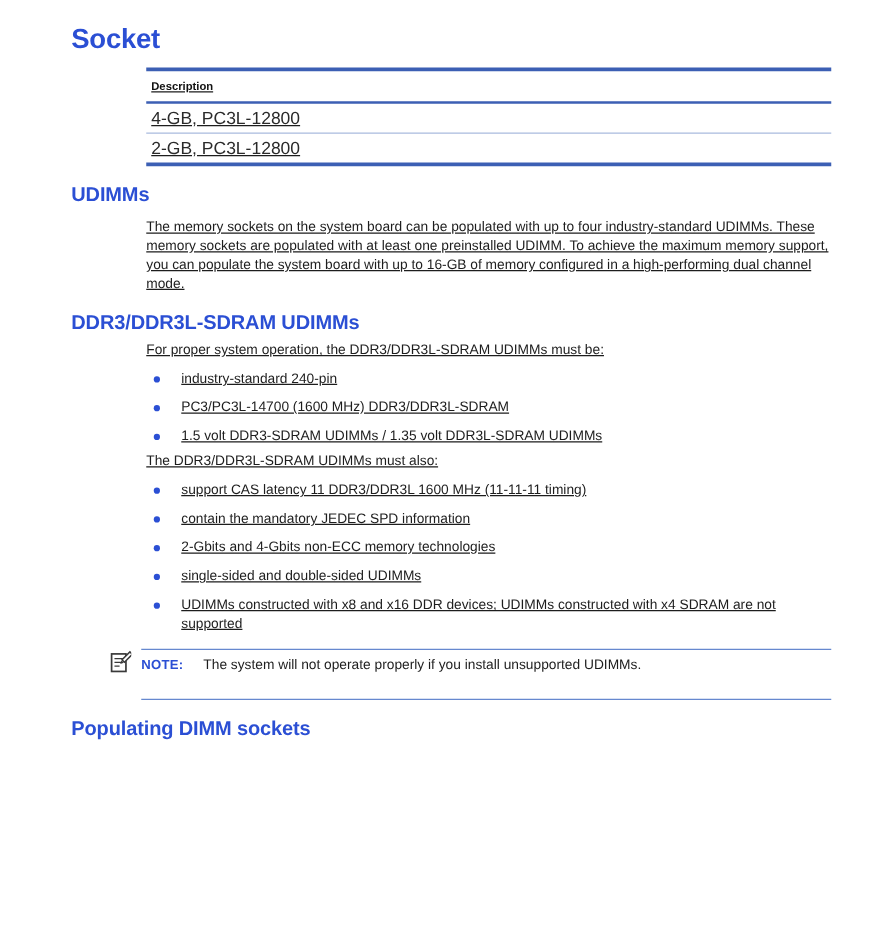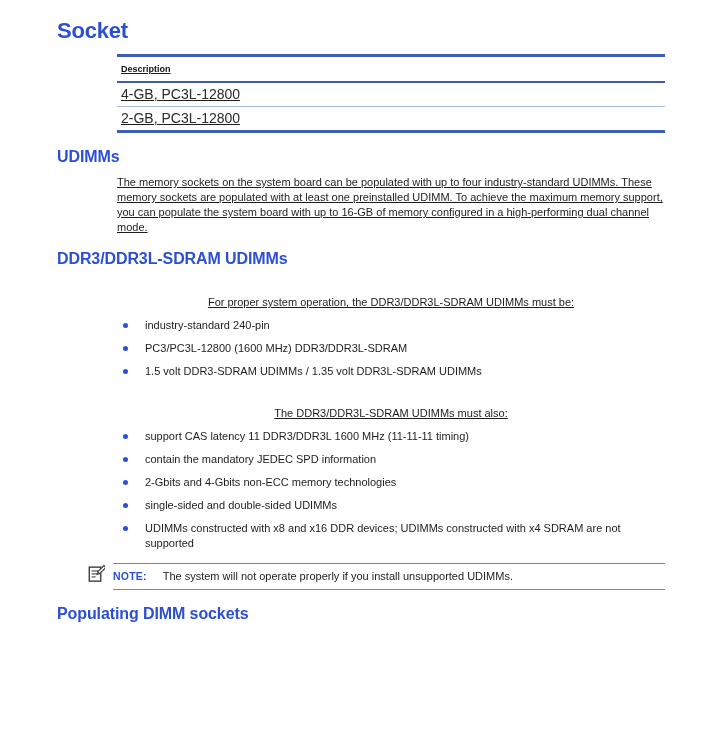--- a/index.html
+++ b/index.html
@@ -60,55 +60,56 @@
     font-size:14px;
     color:#2a2a2a;
     padding:6px 4px;
     line-height:11px;
   }
   tbody tr:first-child td { border-bottom:1px solid var(--row-separator, #a9bbde); }
   ul {
     list-style:none;
     margin:0 38px 0 117px;
     padding:0;
+    text-decoration:underline;
   }
   li {
     position:relative;
     padding-left:28px;
     margin-top:8px;
     font-size:11px;
     line-height:15px;
   }
   li::before {
     content:"";
     position:absolute;
     left:6px;
     top:5px;
     width:5px;
     height:5px;
     border-radius:50%;
     background:var(--bullet, #2b4fd4);
   }
-  .list-intro { margin-top:27px;text-align:center; }
+  .list-intro { margin-top:5px; }
   .note {
     display:flex;
     align-items:flex-start;
     margin:12px 38px 0 88px;
   }
   .note-icon {
     flex:none;
     width:18px;
     margin-top:1px;
   }
   .note-content {
     flex:1;
     margin-left:7px;
     border-top:1px solid var(--note-rule, #6688cf);
     border-bottom:1px solid var(--note-rule, #6688cf);
-    padding:5px 0 6px 0;
+    padding:5px 0 20px 0;
     font-size:11px;
     line-height:14px;
   }
   .note-label {
     color:var(--heading-blue, #2b4fd4);
     font-weight:bold;
     font-size:10.5px;
     margin-right:13px;
     letter-spacing:0.2px;
   }
@@ -140,21 +141,21 @@
   </div>
 
 
   <h2>UDIMMs</h2>
   <p class="indent">The memory sockets on the system board can be populated with up to four industry-standard UDIMMs. These memory sockets are populated with at least one preinstalled UDIMM. To achieve the maximum memory support, you can populate the system board with up to 16-GB of memory configured in a high-performing dual channel mode.</p>
 
   <h2>DDR3/DDR3L-SDRAM UDIMMs</h2>
   <p class="indent list-intro">For proper system operation, the DDR3/DDR3L-SDRAM UDIMMs must be:</p>
   <ul>
     <li>industry-standard 240-pin</li>
-    <li>PC3/PC3L-12800 (1600 MHz) DDR3/DDR3L-SDRAM</li>
+    <li>PC3/PC3L-14700 (1600 MHz) DDR3/DDR3L-SDRAM</li>
     <li>1.5 volt DDR3-SDRAM UDIMMs / 1.35 volt DDR3L-SDRAM UDIMMs</li>
   </ul>
 
   <p class="indent list-intro">The DDR3/DDR3L-SDRAM UDIMMs must also:</p>
   <ul>
     <li>support CAS latency 11 DDR3/DDR3L 1600 MHz (11-11-11 timing)</li>
     <li>contain the mandatory JEDEC SPD information</li>
   </ul>
 
   <ul>

